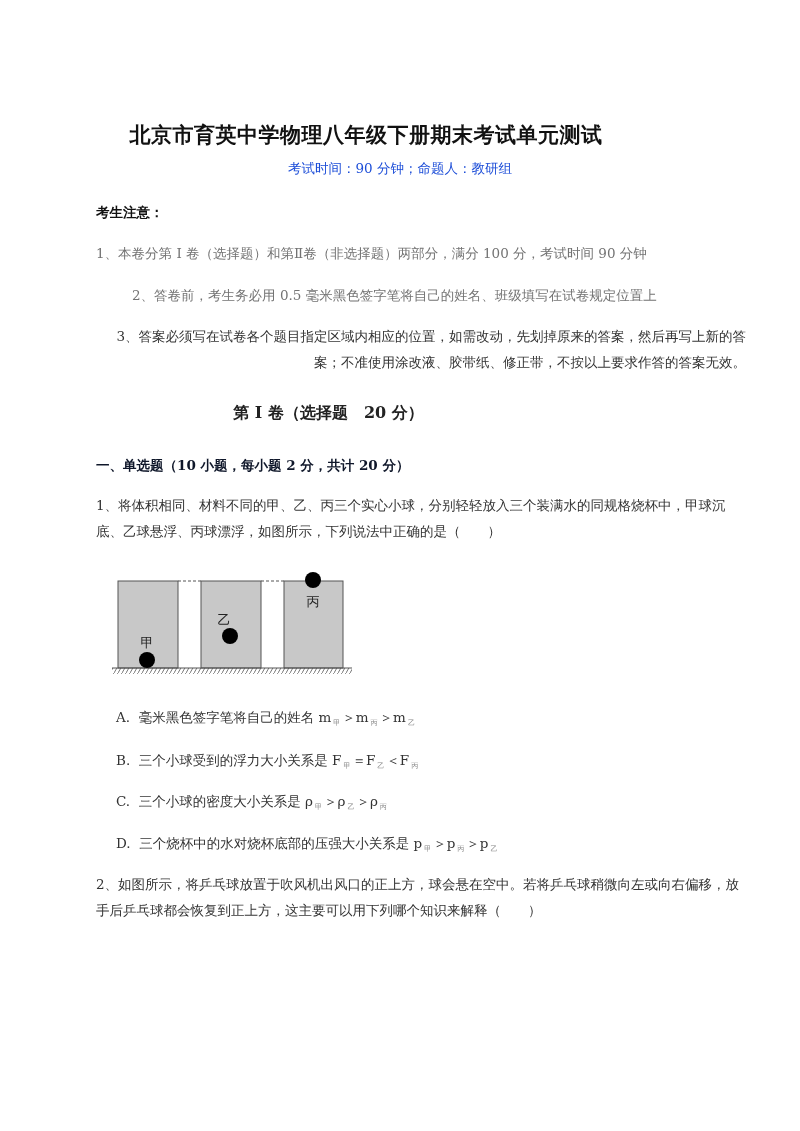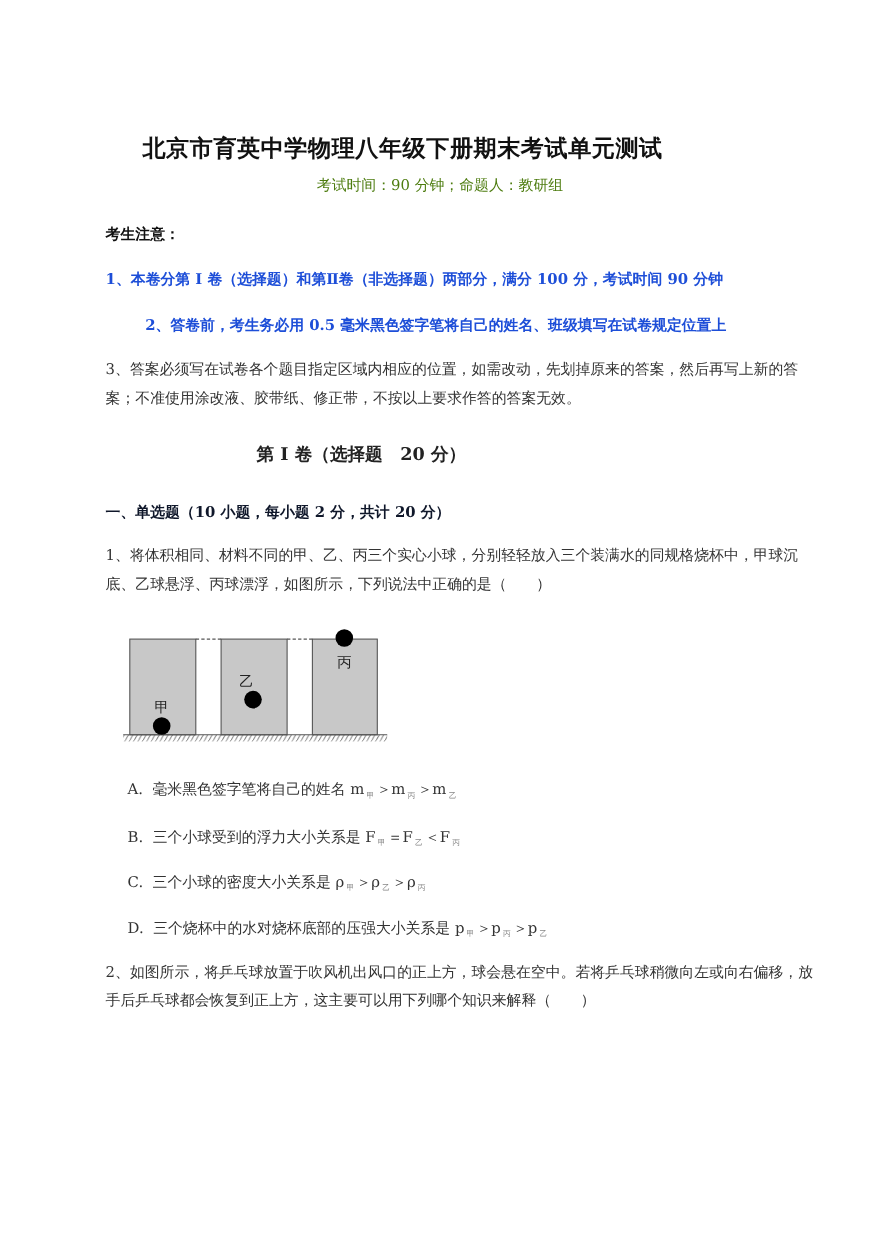--- a/index.html
+++ b/index.html
@@ -1,40 +1,40 @@
 <!DOCTYPE html>
 <html><head>
 <meta charset="utf-8">
 <style>
   html, body { margin:0; padding:0; background:#ffffff; }
   body { width:800px; height:1131px; position:relative; overflow:hidden;
          font-family:"DejaVu Serif","Liberation Serif",serif; color:#222; }
   .abs { position:absolute; white-space:nowrap; }
   .title { left:0; width:732px; top:121px; text-align:center; font-family:"DejaVu Sans","Liberation Sans",sans-serif;
            font-weight:bold; font-size:21px; color:#111; letter-spacing:0.5px; }
-  .subtitle { left:0; width:800px; top:160px; text-align:center; font-size:13.5px; color:#4d7c0f; }
+  .subtitle { left:0; width:800px; top:160px; text-align:center; font-size:13.5px; color:#1d4ed8; }
   .notice-head { left:96px; top:204px; font-family:"DejaVu Sans","Liberation Sans",sans-serif; font-weight:bold; font-size:13.5px; color:#111; }
-  .para { left:96px; font-size:13.5px; color:#1d4ed8;font-weight:bold; }
+  .para { left:96px; font-size:13.5px; color:#737373; }
   .wrap { position:absolute; left:96px; width:650px; font-size:13.5px; color:#333; line-height:26px; white-space:normal; }
   .section-title { left:0; width:657px; top:403px; text-align:center; font-size:16px; font-weight:bold; color:#222; }
   .q-group { left:96px; top:457px; font-size:13.5px; font-weight:bold; color:#0f172a; }
   .opt { left:116px; font-size:13.5px; color:#333; }
   .sub { font-size:7px; color:#888; vertical-align:-3px; margin:0 2px; }
   .figure { position:absolute; left:110px; top:568px; width:250px; height:112px; }
 </style>
 </head>
 <body>
 
 <div class="abs title">北京市育英中学物理八年级下册期末考试单元测试</div>
 <div class="abs subtitle">考试时间：90 分钟；命题人：教研组</div>
 
 <div class="abs notice-head">考生注意：</div>
 <div class="abs para" style="top:245px;">1、本卷分第 I 卷（选择题）和第Ⅱ卷（非选择题）两部分，满分 100 分，考试时间 90 分钟</div>
 <div class="abs para" style="top:287px;margin-left:36px;">2、答卷前，考生务必用 0.5 毫米黑色签字笔将自己的姓名、班级填写在试卷规定位置上</div>
-<div class="wrap" style="top:323px;">3、答案必须写在试卷各个题目指定区域内相应的位置，如需改动，先划掉原来的答案，然后再写上新的答案；不准使用涂改液、胶带纸、修正带，不按以上要求作答的答案无效。</div>
+<div class="wrap" style="top:323px;text-align:right;">3、答案必须写在试卷各个题目指定区域内相应的位置，如需改动，先划掉原来的答案，然后再写上新的答案；不准使用涂改液、胶带纸、修正带，不按以上要求作答的答案无效。</div>
 
 <div class="abs section-title">第 I 卷（选择题　20 分）</div>
 <div class="abs q-group">一、单选题（10 小题，每小题 2 分，共计 20 分）</div>
 
 <div class="wrap" style="top:492px;">1、将体积相同、材料不同的甲、乙、丙三个实心小球，分别轻轻放入三个装满水的同规格烧杯中，甲球沉底、乙球悬浮、丙球漂浮，如图所示，下列说法中正确的是（　　）</div>
 
 <svg class="figure" viewBox="0 0 250 112">
   <defs>
     <pattern id="hatch" width="4" height="7" patternUnits="userSpaceOnUse">
       <line x1="0" y1="7" x2="4" y2="0" stroke="#555" stroke-width="0.8"></line>

